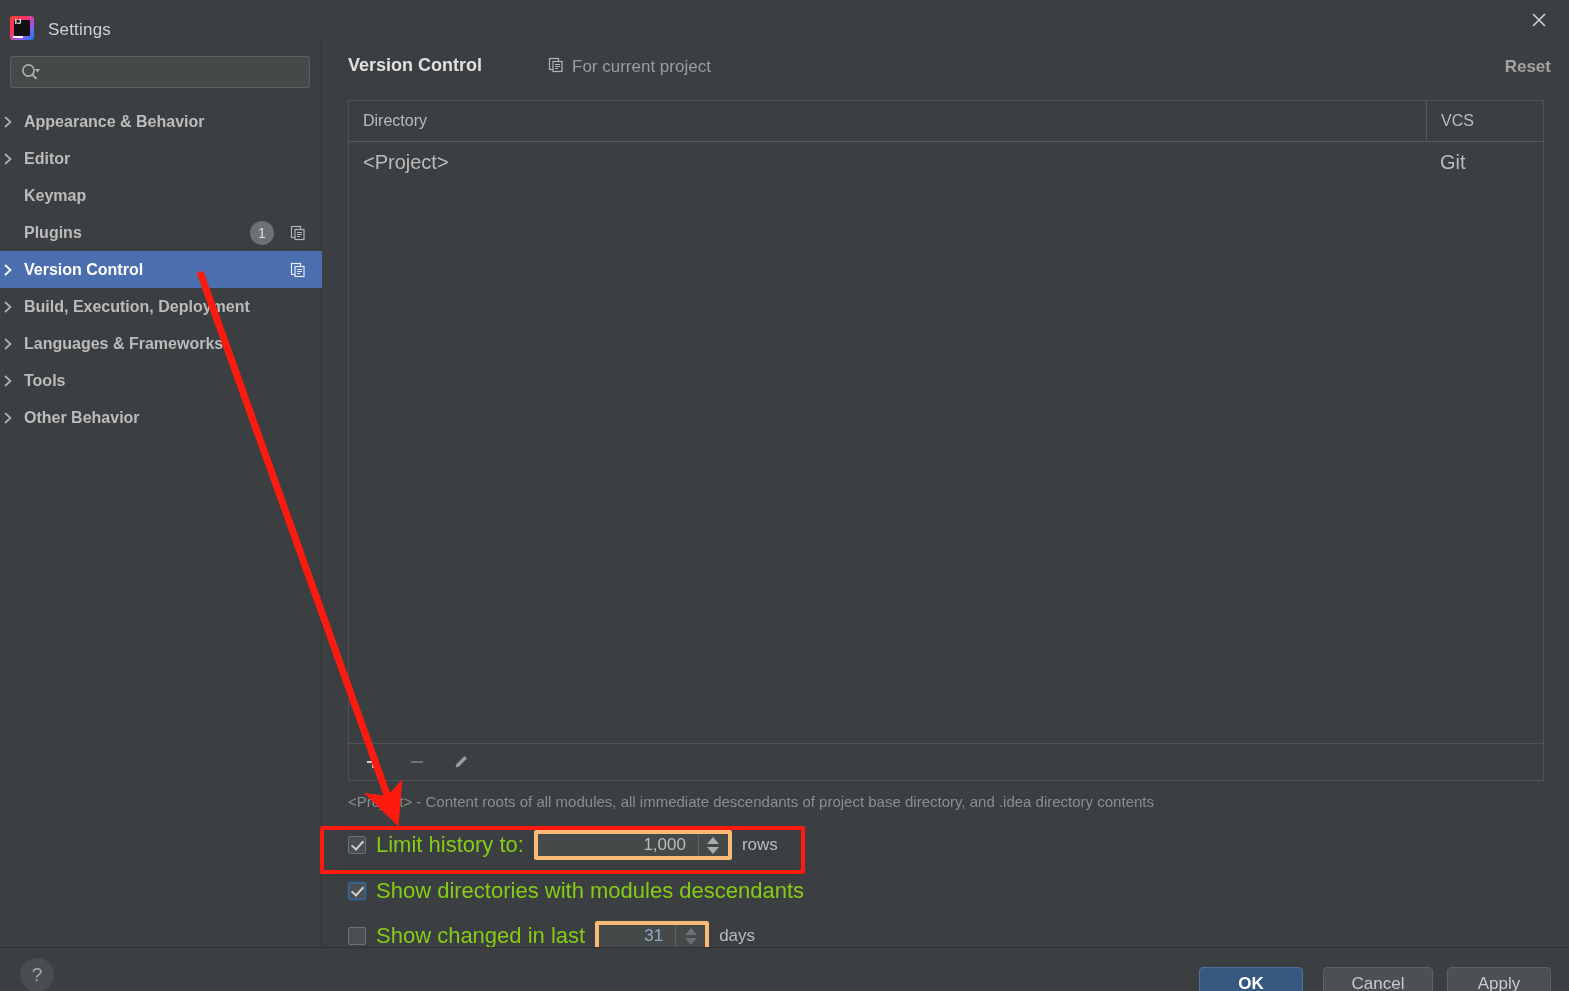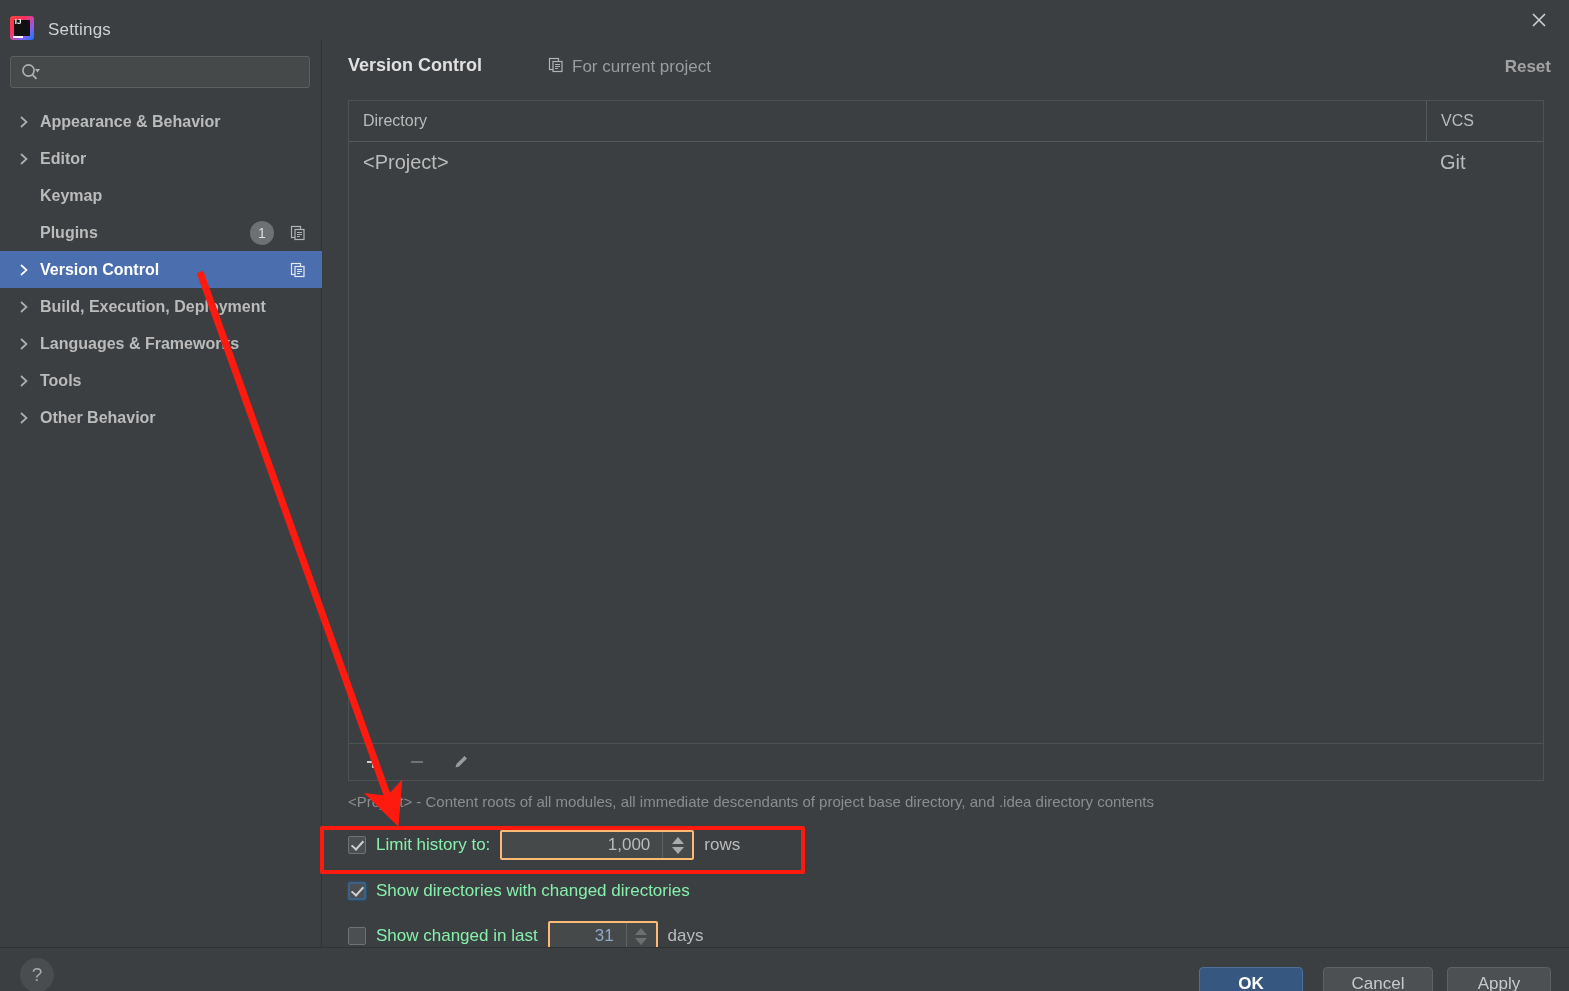--- a/index.html
+++ b/index.html
@@ -113,21 +113,20 @@
     position: absolute;
     left: 0; top: 63px;
     width: 322px;
   }
   .tree-item {
     position: relative;
     height: 37px;
     display: flex;
     align-items: center;
     cursor: pointer;
-    padding-left: 16px;
   }
   .tree-item.selected { background: #4b6eaf; }
   .tree-item .twisty {
     width: 16px; height: 16px;
     flex: none;
     display: flex;
     align-items: center;
     justify-content: center;
     margin-right: 8px;
   }
@@ -306,31 +305,31 @@
     position: absolute;
     left: 5px; top: 1px;
     width: 5px; height: 10px;
     border: solid #cfd0d1;
     border-width: 0 2px 2px 0;
     transform: rotate(42deg);
   }
   .cb.focused.checked::after { left: 4px; top: 0px; }
 
   .opt-label {
-    font-size: 17px;
-    color: #86efac;
+    font-size: 22px;
+    color: #84cc16;
     white-space: nowrap;
     cursor: default;
   }
 
   .spinner {
     display: flex;
     align-items: stretch;
     height: 30px;
-    border: 2px solid #fdba74;
+    border: 4px solid #fdba74;
     border-radius: 2px;
     background: #45494a;
     margin: 0 10px;
   }
   .spinner .field {
     width: 160px;
     display: flex;
     align-items: center;
     justify-content: flex-end;
     padding-right: 12px;
@@ -606,21 +605,21 @@
         <span class="arrows">
           <span class="arr-up"></span>
           <span class="arr-dn"></span>
         </span>
       </span>
       <span class="unit-label">rows</span>
     </div>
 
     <div class="opt-row" id="opt-dirs">
       <span class="cb checked focused"></span>
-      <span class="opt-label">Show directories with changed directories</span>
+      <span class="opt-label">Show directories with modules descendants</span>
     </div>
 
     <div class="opt-row" id="opt-recent">
       <span class="cb"></span>
       <span class="opt-label">Show changed in last</span>
       <span class="spinner narrow blue dim">
         <span class="field">31</span>
         <span class="arrows">
           <span class="arr-up"></span>
           <span class="arr-dn"></span>

